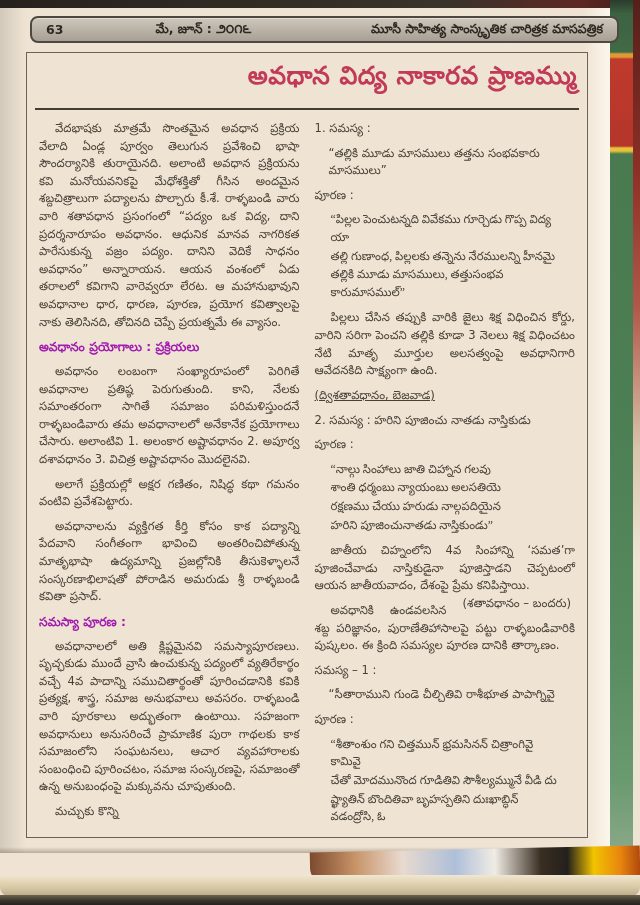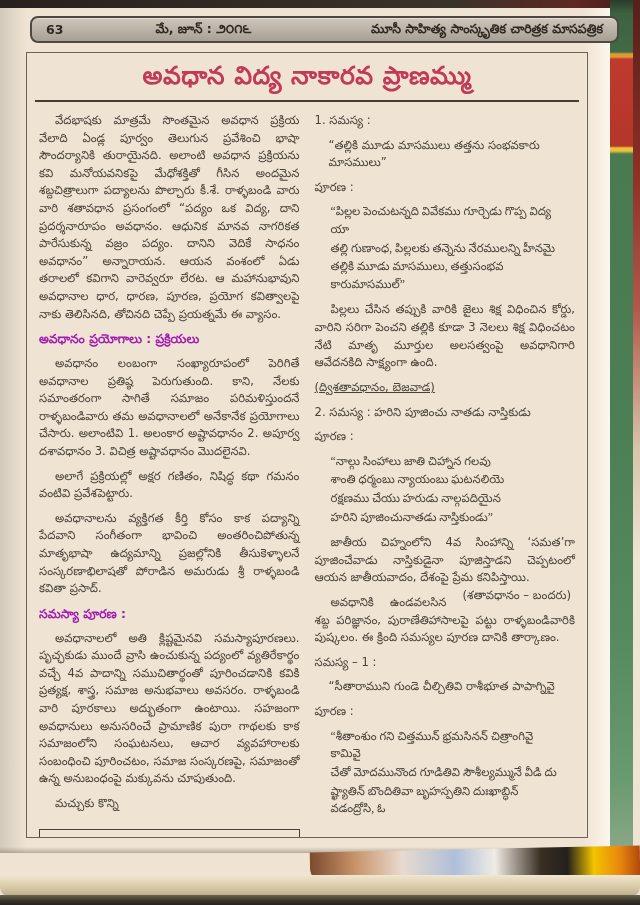--- a/index.html
+++ b/index.html
@@ -42,21 +42,21 @@
   .header-bar{position:absolute;top:16px;left:30px;width:589px;height:27px;
     box-sizing:border-box;border:2px solid #4d4942;border-radius:8px;
     background:linear-gradient(180deg,#cdc6ba,#a8a094);
     box-shadow:inset 0 1px 0 #e4ddd2;
     display:flex;align-items:center;justify-content:space-between;
     padding:0 14px;font-size:12.5px;font-weight:bold;color:#2d2822;}
   .header-bar .date{margin-left:26px;margin-right:auto;padding-left:66px;}
   
   .article-box{position:absolute;top:52px;left:26px;width:562px;height:786px;
     box-sizing:border-box;border:1px solid #6b6257;background:transparent;overflow:hidden;}
-  .article-title{margin:8px 10px 4px;text-align:center;
+  .article-title{margin:8px 10px 12px;text-align:right;
     font-size:25px;font-weight:bold;letter-spacing:.5px;}
   .title-rule{border:none;border-top:2px solid #433d34;margin:4px 8px 10px;}
   .columns{display:flex;gap:15px;padding:0 12px;}
   .col{width:50%;font-size:11.6px;line-height:1.52;}
   .col p{margin:0 0 7px;text-indent:16px;text-align:justify;}
   .col h3{font-size:12.3px;margin:5px 0 6px;font-weight:bold;color:#a21caf;}
   .samasya-line{margin:2px 0 6px;padding-left:14px;text-indent:0 !important;text-align:left !important;}
   .label-line{margin:2px 0 6px;text-indent:0 !important;text-align:left !important;}
   .poem{margin:2px 16px 8px 16px;font-family:Liberation Serif, serif;}
   .poem div{margin-bottom:1px;}
@@ -112,21 +112,21 @@
         <div>తల్లి గుణాంధ, పిల్లలకు తన్నెను నేరములన్ని హీనమై</div>
         <div>తల్లికి మూడు మాసములు, తత్తుసంభవ కారుమాసముల్”</div>
       </div>
       <p>పిల్లలు చేసిన తప్పుకి వారికి జైలు శిక్ష విధించిన కోర్డు, వారిని సరిగా పెంచని తల్లికి కూడా 3 నెలలు శిక్ష విధించటం నేటి మాతృ మూర్తుల అలసత్వంపై అవధానిగారి ఆవేదనకిది సాక్ష్యంగా ఉంది.</p>
       <p class="attr">(ద్విశతావధానం, బెజవాడ)</p>
 
       <p class="label-line">2. సమస్య : హరిని పూజించు నాతడు నాస్తికుడు</p>
       <p class="label-line">పూరణ :</p>
       <div class="poem">
         <div>“నాల్గు సింహాలు జాతి చిహ్నాన గలవు</div>
-        <div>శాంతి ధర్మంబు న్యాయంబు ఘటనలియె</div>
+        <div>శాంతి ధర్మంబు న్యాయంబు అలసతియె</div>
         <div>రక్షణము చేయు హరుడు నాల్గపదియైన</div>
         <div>హరిని పూజించునాతడు నాస్తికుండు”</div>
       </div>
       <p><span>జాతీయ చిహ్నంలోని 4వ సింహాన్ని ‘సమత’గా పూజించేవాడు నాస్తికుడైనా పూజిస్తాడని చెప్పటంలో ఆయన జాతీయవాదం, దేశంపై ప్రేమ కనిపిస్తాయి.</span> <span class="inline-attr">(శతావధానం – బందరు)</span></p>
 
       <p>అవధానికి ఉండవలసిన శబ్ద పరిజ్ఞానం, పురాణేతిహాసాలపై పట్టు రాళ్ళబండివారికి పుష్కలం. ఈ క్రింది సమస్యల పూరణ దానికి తార్కాణం.</p>
 
       <p class="label-line">సమస్య – 1 :</p>
       <p class="samasya-line">“సీతారాముని గుండె చీల్చితివి రాశీభూత పాపాగ్నివై</p>
       <p class="label-line">పూరణ :</p>

